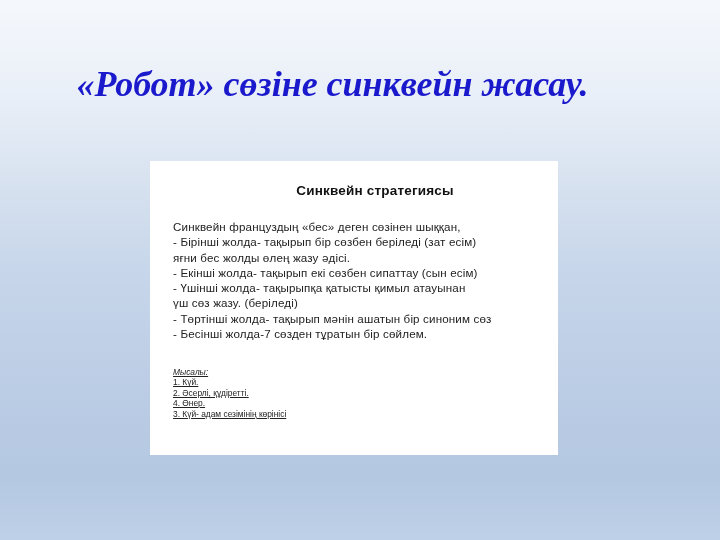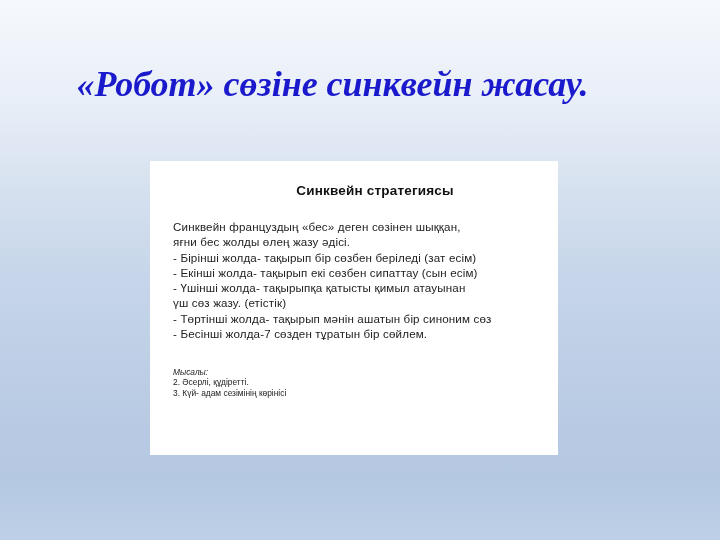--- a/index.html
+++ b/index.html
@@ -73,45 +73,48 @@
     }
     .example-block {
       position: absolute;
       left: 23px;
       top: 206px;
       width: 300px;
       font-family: "Liberation Sans", sans-serif;
       font-size: 8.4px;
       line-height: 10.4px;
       color: #222222;
+      text-decoration: underline;
     }
     .example-block .example-label {
       font-style: italic;
     }
     .example-block .line {
       white-space: nowrap;
     }
   </style>
 </head>
 <body>
 
 <div class="slide-title">«Робот» сөзіне синквейн жасау.</div>
 
 <div class="content-card">
   <div class="card-heading">Синквейн стратегиясы</div>
 
   <div class="card-body">
     <div class="line">Синквейн француздың «бес» деген сөзінен шыққан,</div>
+    <div class="line">- Бірінші жолда- тақырып бір сөзбен беріледі (зат есім)</div>
     <div class="line">яғни бес жолды өлең жазу әдісі.</div>
-    <div class="line">- Бірінші жолда- тақырып бір сөзбен беріледі (зат есім)</div>
     <div class="line">- Екінші жолда- тақырып екі сөзбен сипаттау (сын есім)</div>
     <div class="line">- Үшінші жолда- тақырыпқа қатысты қимыл атауынан</div>
-    <div class="line">үш сөз жазу. (етістік)</div>
+    <div class="line">үш сөз жазу. (беріледі)</div>
     <div class="line">- Төртінші жолда- тақырып мәнін ашатын бір синоним сөз</div>
     <div class="line">- Бесінші жолда-7 сөзден тұратын бір сөйлем.</div>
   </div>
 
   <div class="example-block">
     <div class="line example-label">Мысалы:</div>
+    <div class="line">1. Күй.</div>
     <div class="line">2. Әсерлі, құдіретті.</div>
+    <div class="line">4. Өнер.</div>
     <div class="line">3. Күй- адам сезімінің көрінісі</div>
   </div>
 </div>
 
 </body></html>

